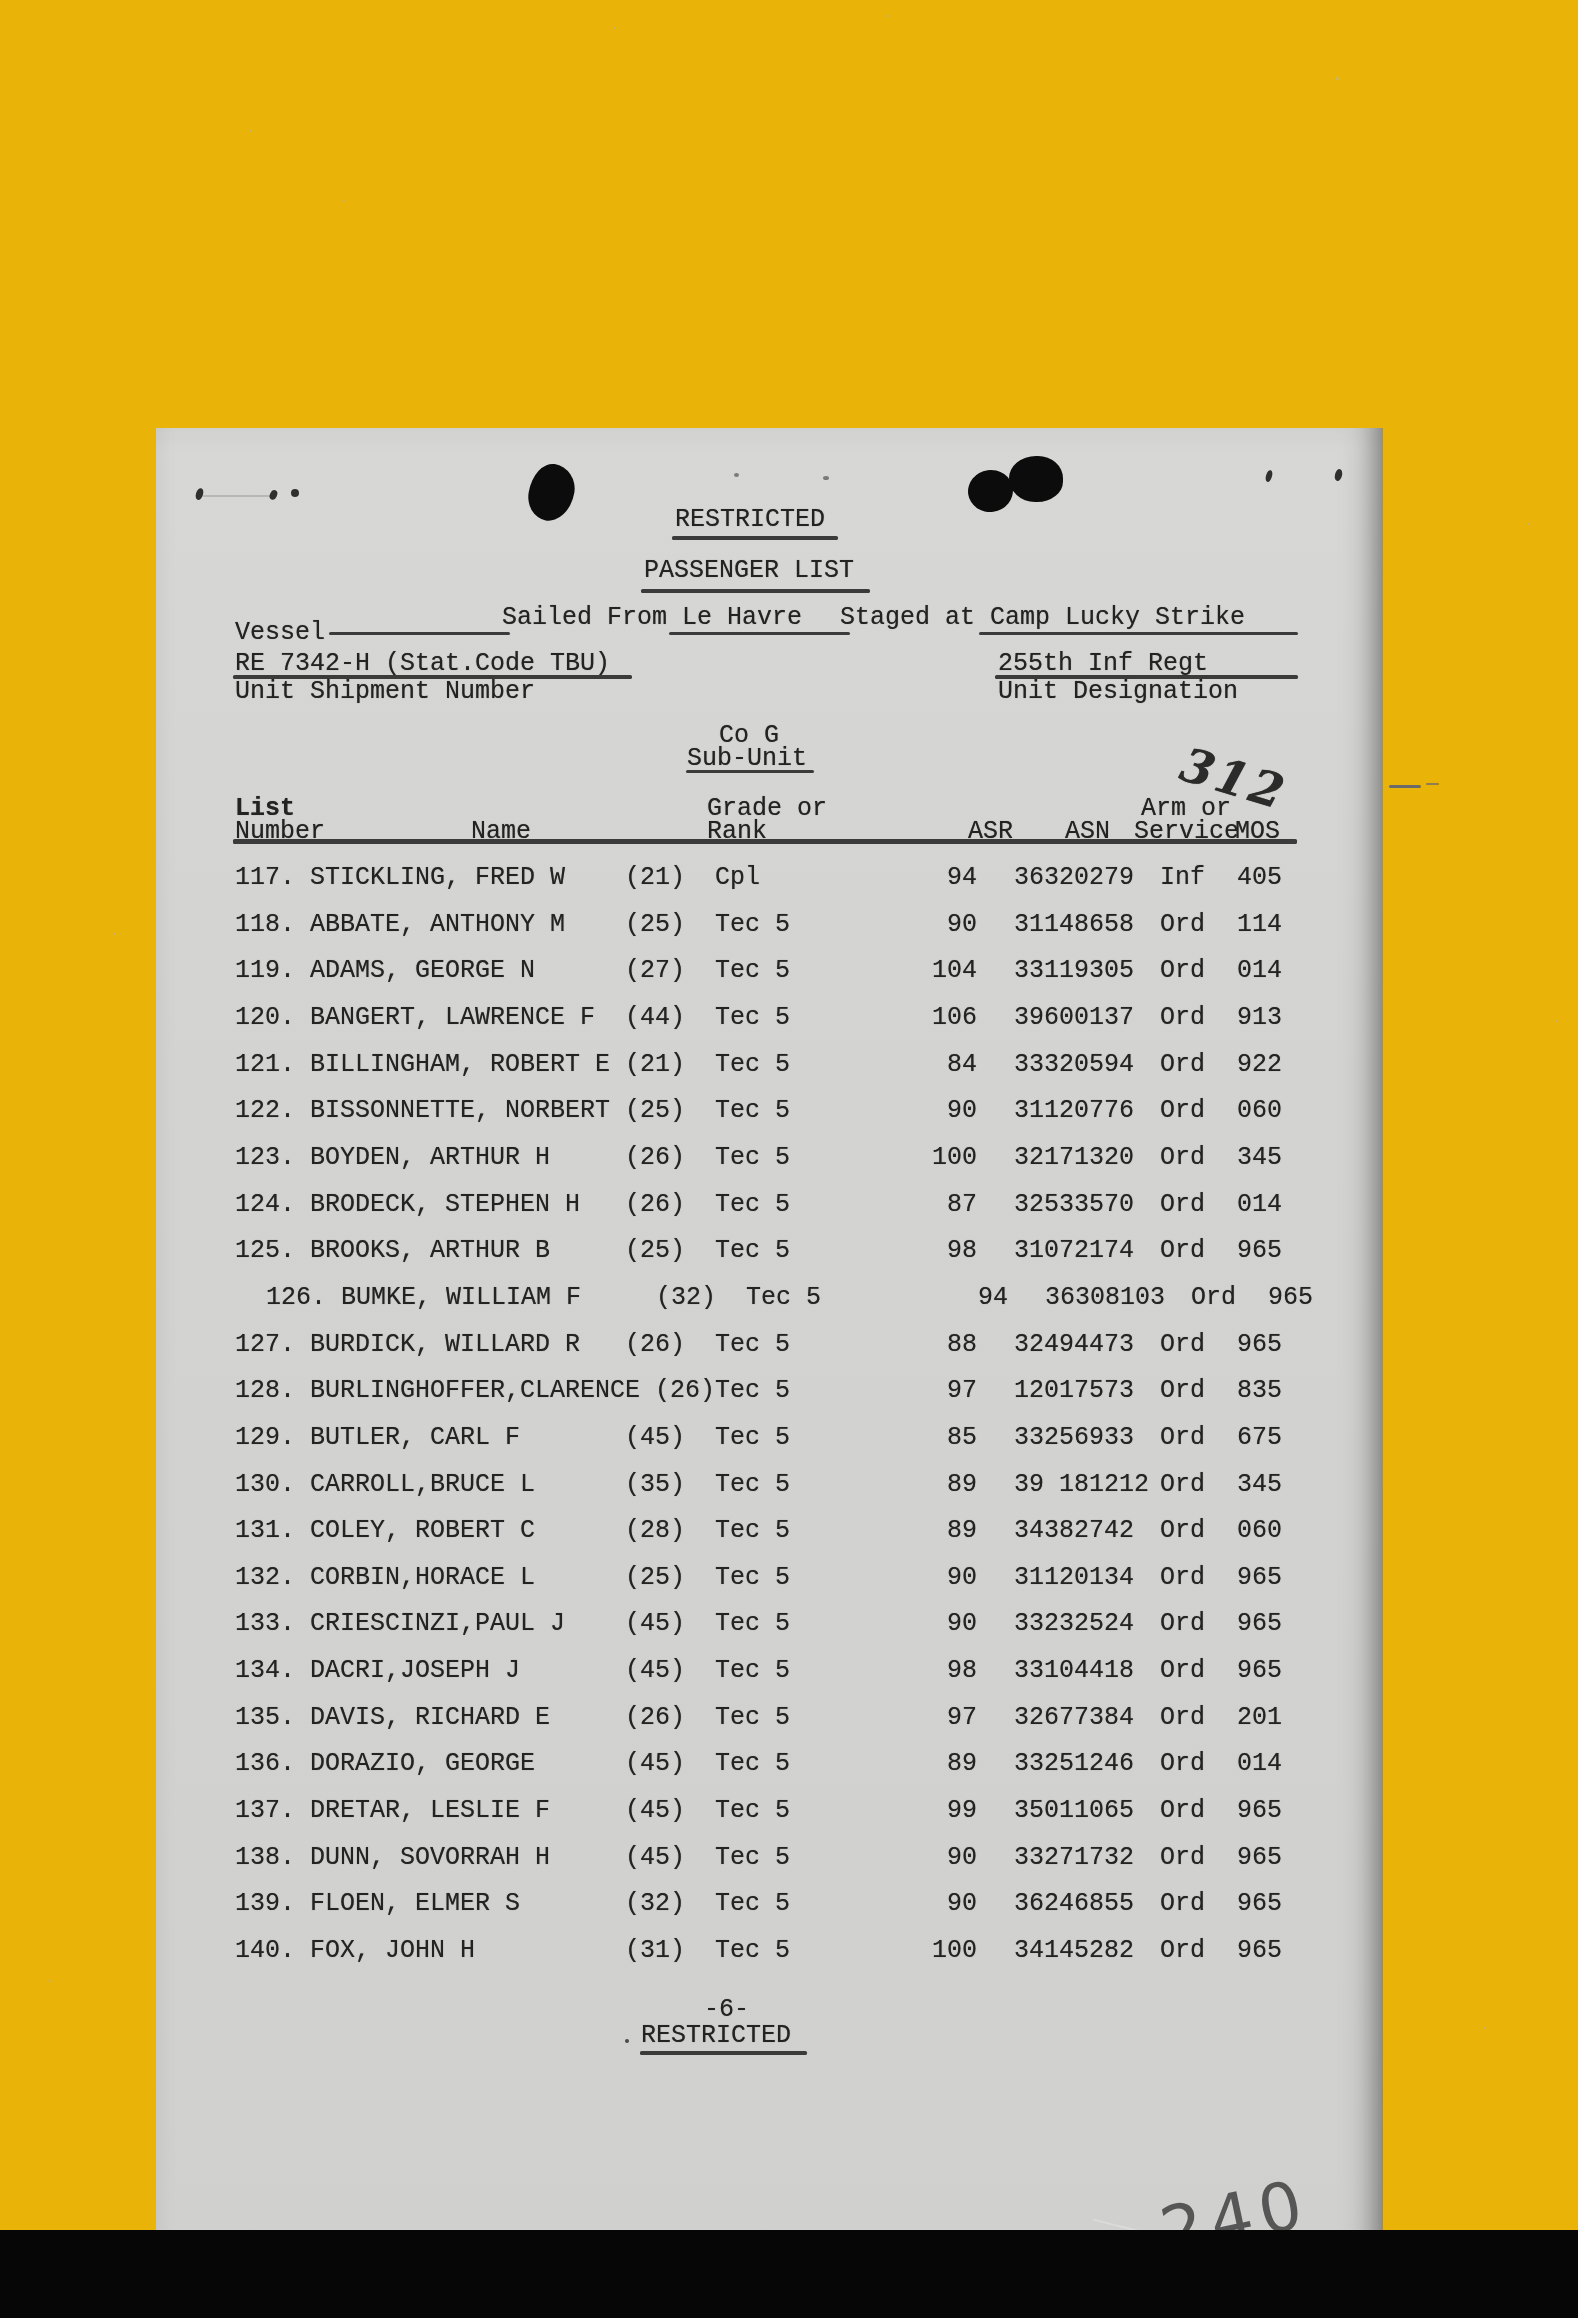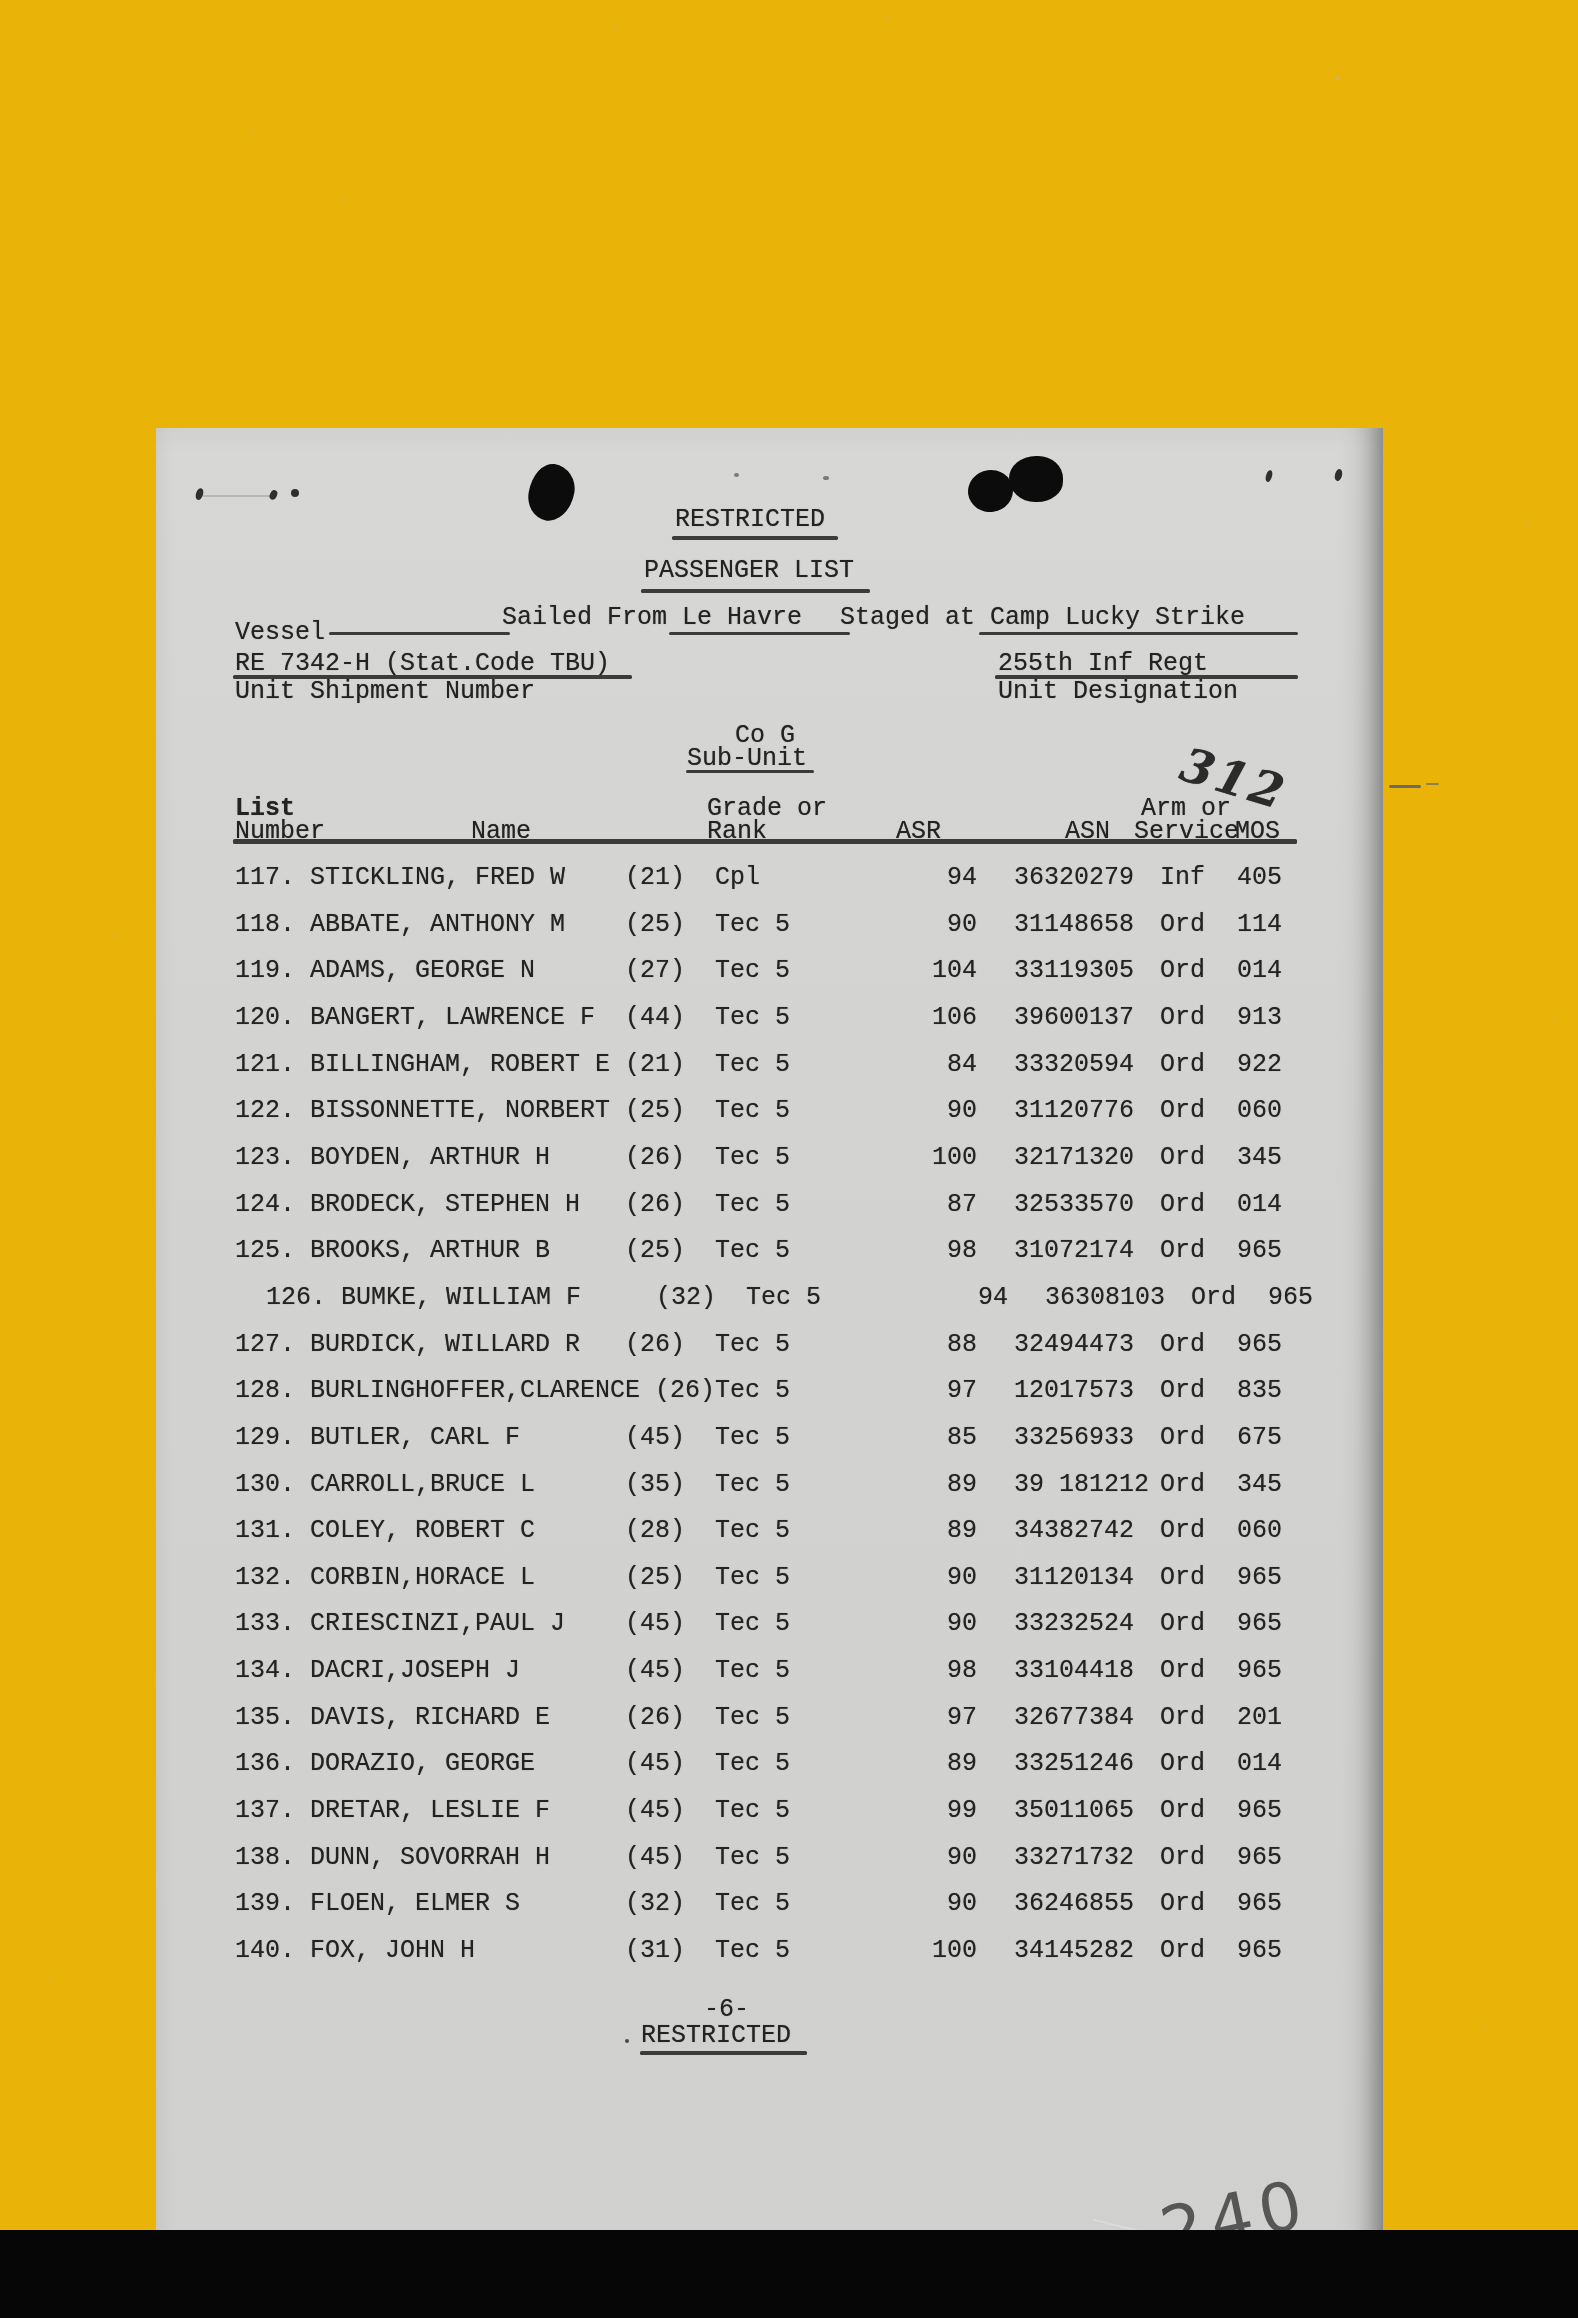--- a/index.html
+++ b/index.html
@@ -35,31 +35,31 @@
   #u-lehavre{left:513px;top:204px;width:181px;height:3.2px;}
   #u-camp{left:823px;top:204px;width:319px;height:3.2px;}
 
   #t-ship-num{left:79px;top:224px;}
   #u-ship{left:77px;top:247px;width:399px;height:4px;}
   #t-ship-label{left:79px;top:252px;}
   #t-desig{left:842px;top:224px;}
   #u-desig{left:839px;top:247px;width:303px;height:4px;}
   #t-desig-label{left:842px;top:252px;}
 
-  #t-cog{left:563px;top:296px;margin-left:16px;}
+  #t-cog{left:563px;top:296px;}
   #t-subunit{left:531px;top:319px;}
   #u-subunit{left:530px;top:342px;width:128px;height:3.2px;}
 
   
   #h-list{left:79px;top:369px;font-weight:bold;}
   #h-number{left:79px;top:392px;}
   #h-name{left:315px;top:392px;}
   #h-grade{left:551px;top:369px;}
   #h-rank{left:551px;top:392px;}
-  #h-asr{left:694px;top:392px;width:91px;text-align:right;}
+  #h-asr{left:766px;top:392px;width:91px;text-align:right;}
   #h-asn{left:909px;top:392px;}
   #h-armor{left:985px;top:369px;}
   #h-service{left:978px;top:392px;}
   #h-mos{left:1079px;top:392px;}
   #u-headers{left:77px;top:411px;width:1064px;height:4.9px;}
 
   
   .row{position:absolute;left:0;width:100%;height:32px;}
   .row span{position:absolute;top:0;
     font-family:"Liberation Mono","DejaVu Sans Mono",monospace;

